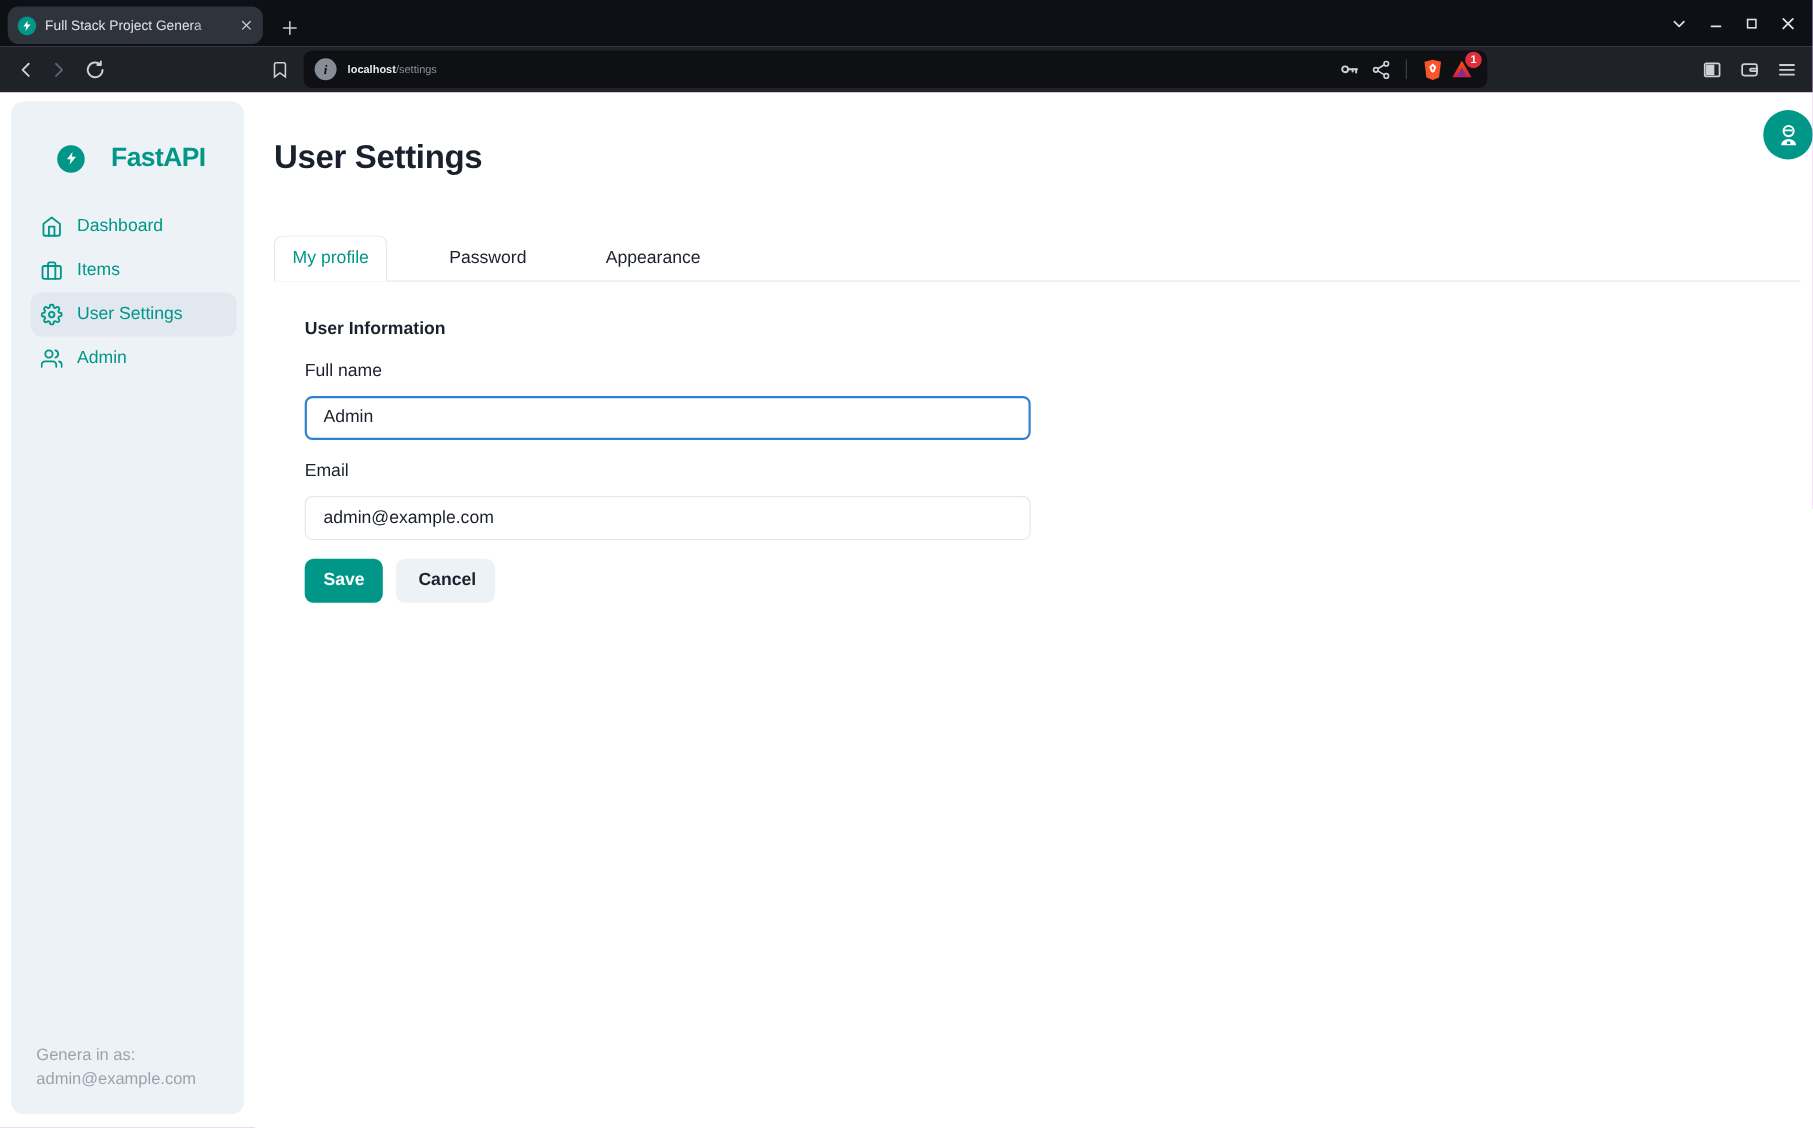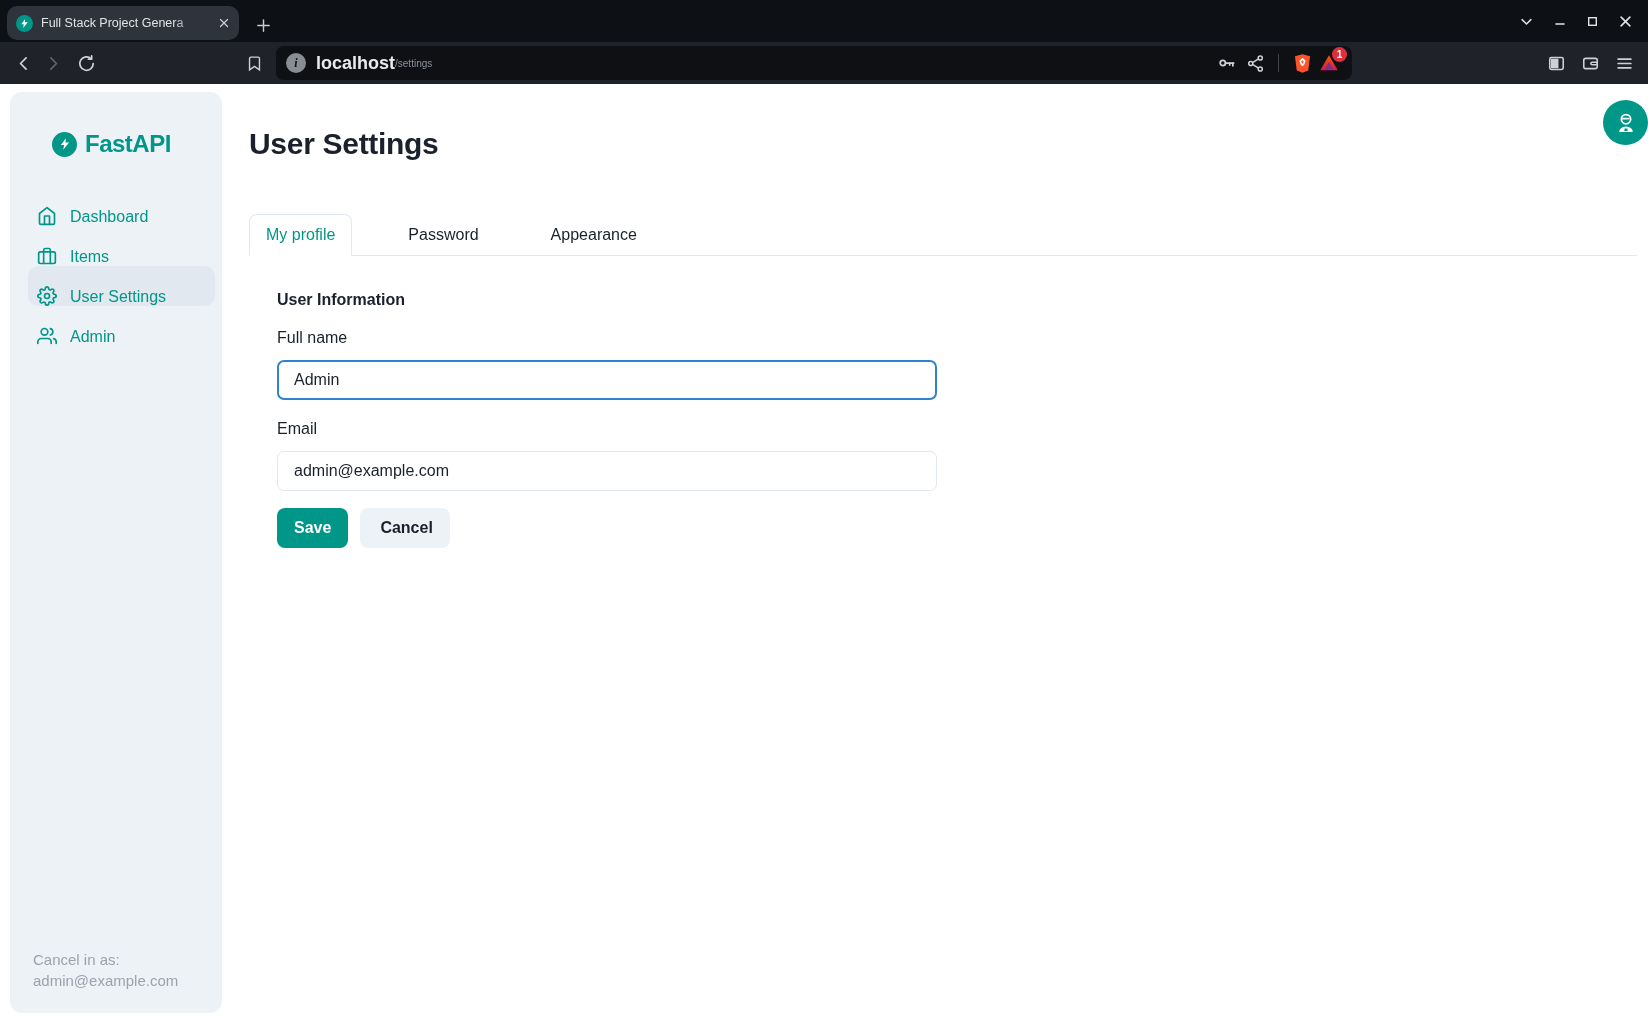--- a/index.html
+++ b/index.html
@@ -28,42 +28,42 @@
     background:#1F2228; display:flex; align-items:center; padding:0 10px; }
   .tbtn { width:28px; height:28px; display:flex; align-items:center; justify-content:center;
     color:#CDD1D7; flex:none; border-radius:6px; }
   .tbtn.dim { color:#5E646D; }
   .bookmark-btn { margin-left:140px; }
   .urlbar { flex:1; height:34px; margin:0 190px 0 8px; background:#0E1014; border-radius:8px;
     display:flex; align-items:center; padding:0 10px; min-width:0; }
   .siteinfo { width:20px; height:20px; border-radius:50%; background:#878D95; color:#0E1014;
     font-size:12px; font-weight:700; display:flex; align-items:center; justify-content:center;
     font-family:"Liberation Serif", serif; font-style:italic; flex:none; }
-  .url-host { margin-left:10px; font-size:18px; font-weight:700; color:#E8EAED; white-space:nowrap; }
+  .url-host { margin-left:10px; font-size:10px; font-weight:700; color:#E8EAED; white-space:nowrap; }
   .url-path { font-size:10px; color:#8C929B; white-space:nowrap; }
   .url-spacer { flex:1; }
   .udivider { width:1px; height:18px; background:#3F444C; margin:0 9px; flex:none; }
   .rewards-wrap { position:relative; width:26px; height:26px; display:flex; align-items:center; justify-content:center; flex:none; }
   .badge { position:absolute; top:-3px; right:-5px; min-width:15px; height:15px; padding:0 3px;
     border-radius:8px; background:#E02F3C; color:#fff; font-size:10px; font-weight:700;
     display:flex; align-items:center; justify-content:center; }
   .right-cluster { display:flex; align-items:center; gap:6px; }
 
   
   .page { position:absolute; left:0; top:84px; width:100%; height:941px; background:#fff; }
 
   .sidebar { position:absolute; left:10px; top:8px; width:212px; height:921px;
     background:#EDF2F7; border-radius:12px; }
-  .logo-row { display:flex; align-items:center; gap:8px; padding:38px 0 0 42px; }
+  .logo-row { display:flex; align-items:center; gap:24px; padding:38px 0 0 42px; }
   .logo-mark { width:25px; height:25px; border-radius:50%; background:#009688;
     display:flex; align-items:center; justify-content:center; flex:none; }
   .logo-text { font-size:24px; font-weight:600; color:#009688; letter-spacing:-0.5px; }
   .nav { margin-top:28px; }
   .nav-item { height:40px; margin:0 7px 0 18px; border-radius:10px; display:flex;
-    align-items:flex-end; gap:13px; padding-left:9px; color:#009688; font-size:16px; cursor:pointer; }
+    align-items:center; gap:13px; padding-left:9px; color:#009688; font-size:16px; cursor:pointer; }
   .nav-item.active { background:#E2E8F0; }
   .nav-item svg { flex:none; }
   .sidebar-footer { position:absolute; left:23px; bottom:22px; color:#9AA3AD;
     font-size:15px; line-height:21px; }
 
   .main { position:absolute; left:249px; top:0; right:11px; }
   .page-title { margin-top:42px; font-size:30px; line-height:36px; font-weight:700;
     color:#1A202C; letter-spacing:-0.3px; }
   .avatar-btn { position:absolute; right:0px; top:16px; width:45px; height:45px; border-radius:50%;
     background:#009688; border:none; display:flex; align-items:center; justify-content:center; cursor:pointer; }
@@ -267,21 +267,21 @@
               <path d="M17 21v-2a4 4 0 0 0-4-4H5a4 4 0 0 0-4 4v2"></path>
               <circle cx="9" cy="7" r="4"></circle>
               <path d="M23 21v-2a4 4 0 0 0-3-3.87"></path>
               <path d="M16 3.13a4 4 0 0 1 0 7.75"></path>
             </svg>
           <span>Admin</span>
         </div>
       </nav>
 
       <div class="sidebar-footer">
-        <div>Cancel in as:</div>
+        <div>Genera in as:</div>
         <div>admin@example.com</div>
       </div>
     </aside>
 
     <button class="avatar-btn">
       <svg width="24" height="24" viewBox="0 0 24 24">
         <circle cx="12" cy="8.2" r="4.6" fill="none" stroke="#fff" stroke-width="1.8"></circle>
         <line x1="8.6" y1="7.6" x2="13.4" y2="7.6" stroke="#fff" stroke-width="1.6" stroke-linecap="round"></line>
         <circle cx="14.6" cy="7.6" r="0.9" fill="#fff"></circle>
         <path d="M5.2 21a6.8 5.6 0 0 1 13.6 0z" fill="#fff"></path>

